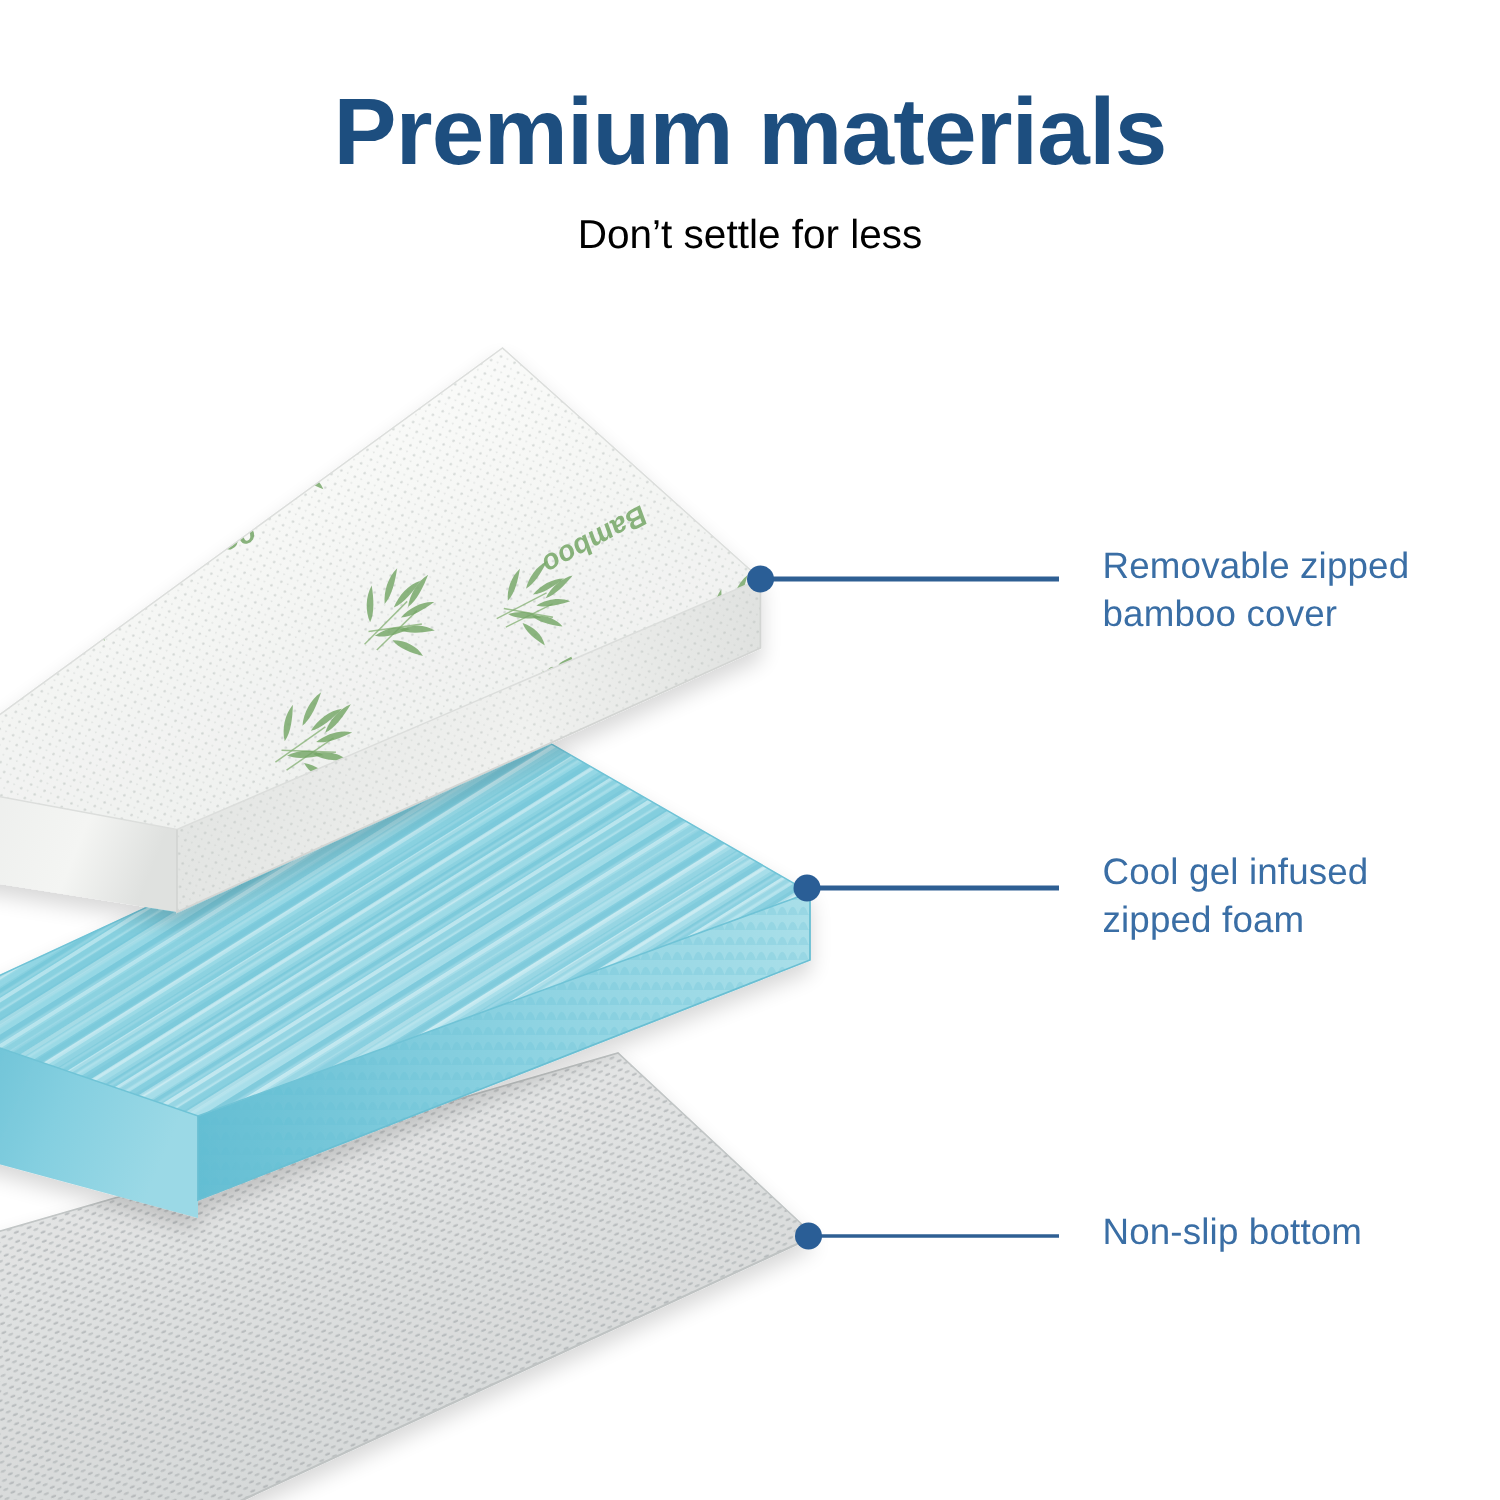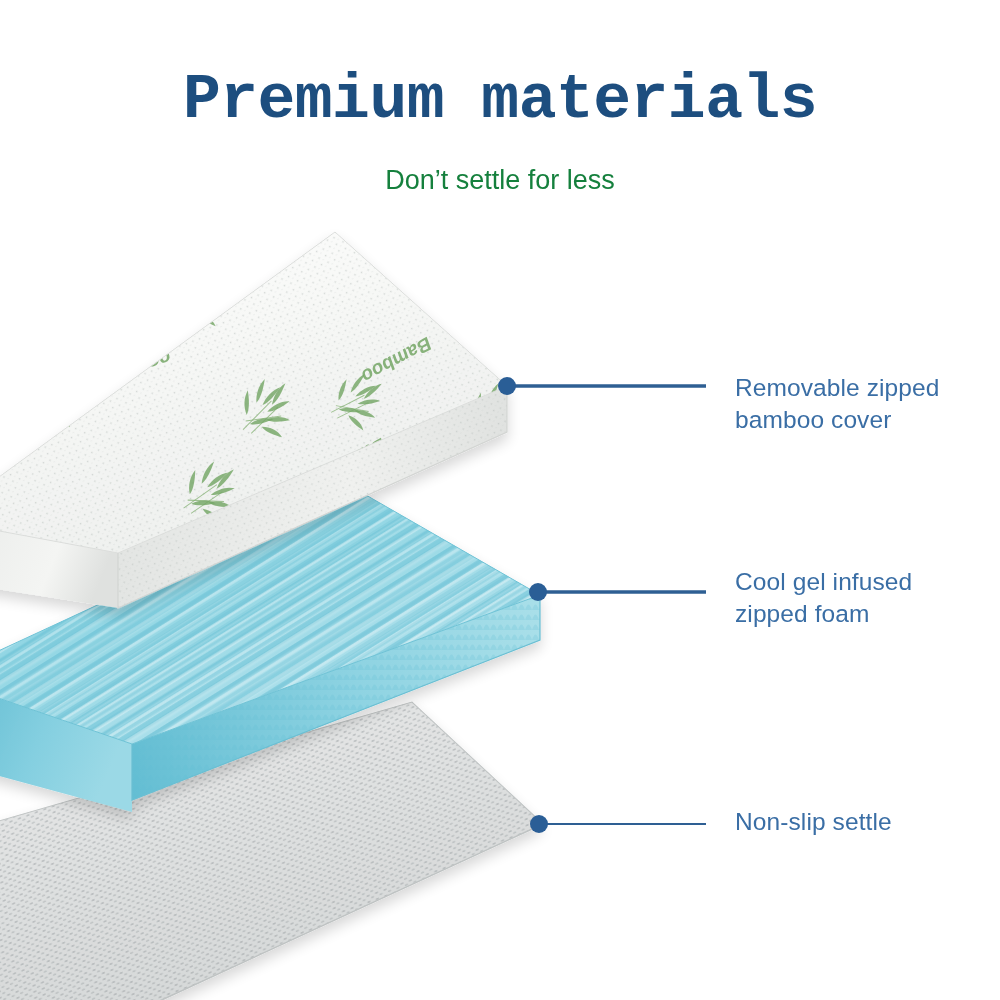--- a/index.html
+++ b/index.html
@@ -22,36 +22,36 @@
   
   #heading-block {
     position: absolute;
     top: 0;
     left: 0;
     width: 1000px;
     text-align: center;
     padding-top: 52px;
   }
   #page-title {
-    margin: 16px;
-    font-family: Liberation Mono, monospace;
+    margin: 4px;
+    font-family: Liberation Sans, sans-serif;
     font-size: 63px;
     font-weight: bold;
     letter-spacing: -0.5px;
     line-height: 1.04;
     color: #1d4e7f;
   }
   #page-subtitle {
     margin: 0;
     padding-top: 16px;
     font-family: "Liberation Sans", sans-serif;
     font-size: 27px;
     font-weight: normal;
     line-height: 1.1;
-    color: #15803d;
+    color: #000000;
   }
 
   
   #product-illustration {
     position: absolute;
     top: 0;
     left: 0;
     width: 1000px;
     height: 1000px;
   }
@@ -59,21 +59,21 @@
   
   .callout-label {
     position: absolute;
     font-family: "Liberation Sans", sans-serif;
     font-size: 24.5px;
     line-height: 1.32;
     color: #3a6ea5;
     white-space: pre-line;
     letter-spacing: 0.1px;
   }
-  #callout-label-0 { left: 735px; top: 372px; }
+  #callout-label-0 { left: 735px; top: 362px; }
   #callout-label-1 { left: 735px; top: 566px; }
   #callout-label-2 { left: 735px; top: 806px; }
 </style>
 </head>
 <body>
 
 <div id="page">
 
   <div id="heading-block">
     <h1 id="page-title">Premium materials</h1>
@@ -349,15 +349,15 @@
         <circle cx="538" cy="592" r="9" fill="#2a5e96"></circle>
         <line x1="539" y1="824" x2="706" y2="824" stroke="#2e5f93" stroke-width="2.2"></line>
         <circle cx="539" cy="824" r="9" fill="#2a5e96"></circle>
       </g>
   </svg>
 
   <div class="callout-label" id="callout-label-0">Removable zipped
 bamboo cover</div>
   <div class="callout-label" id="callout-label-1">Cool gel infused
 zipped foam</div>
-  <div class="callout-label" id="callout-label-2">Non-slip settle</div>
+  <div class="callout-label" id="callout-label-2">Non-slip bottom</div>
 
 </div>
 
 </body></html>

